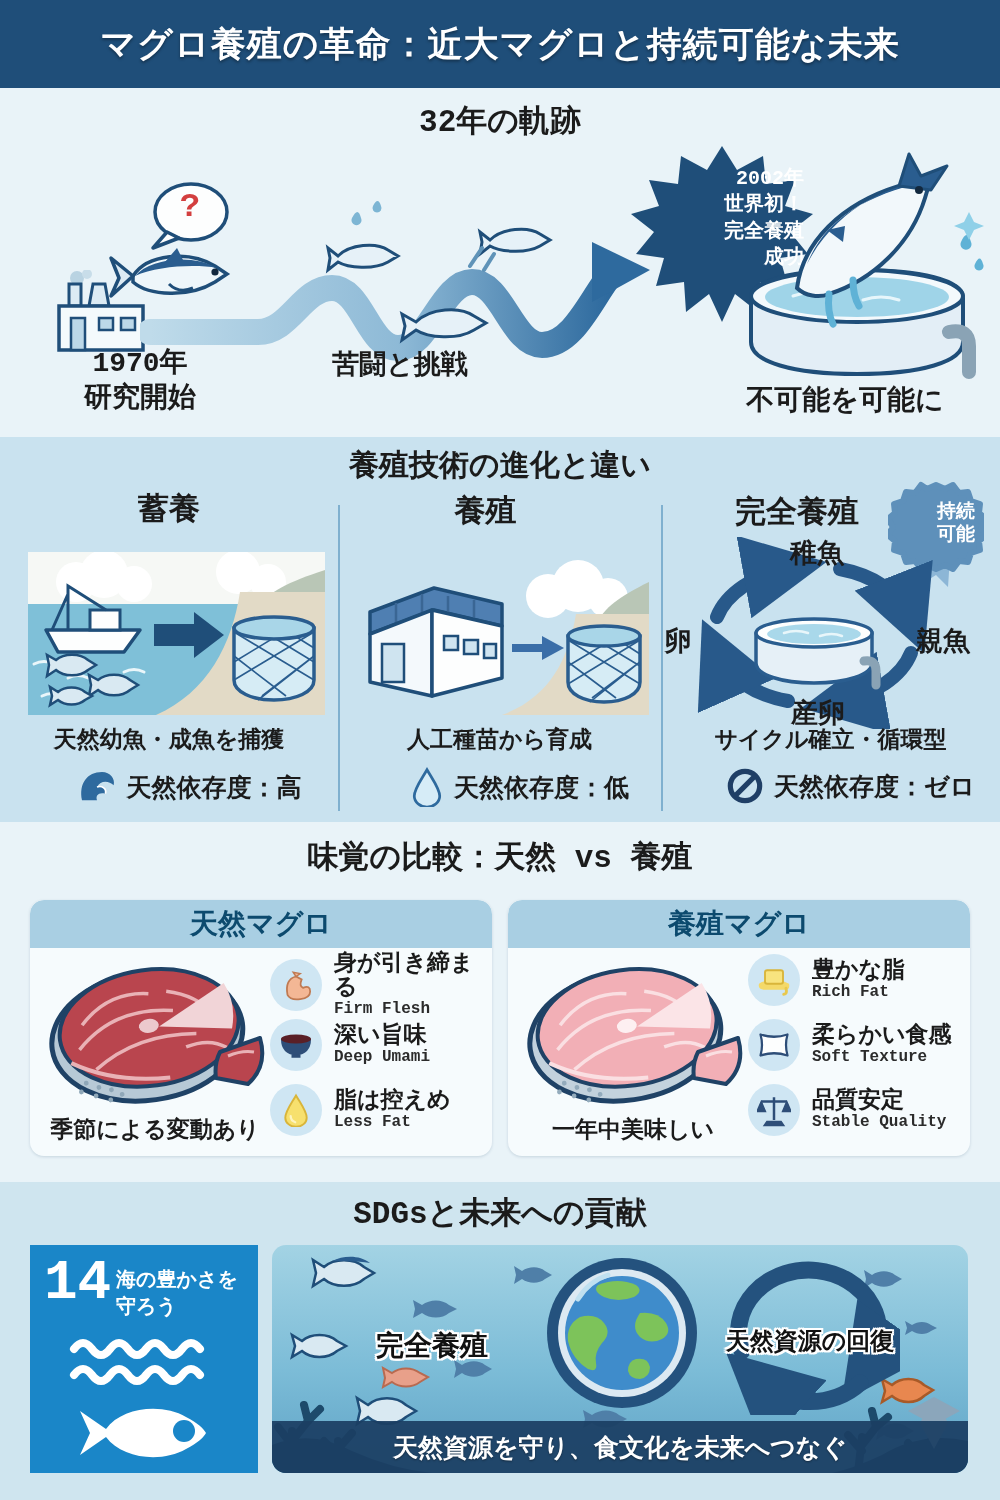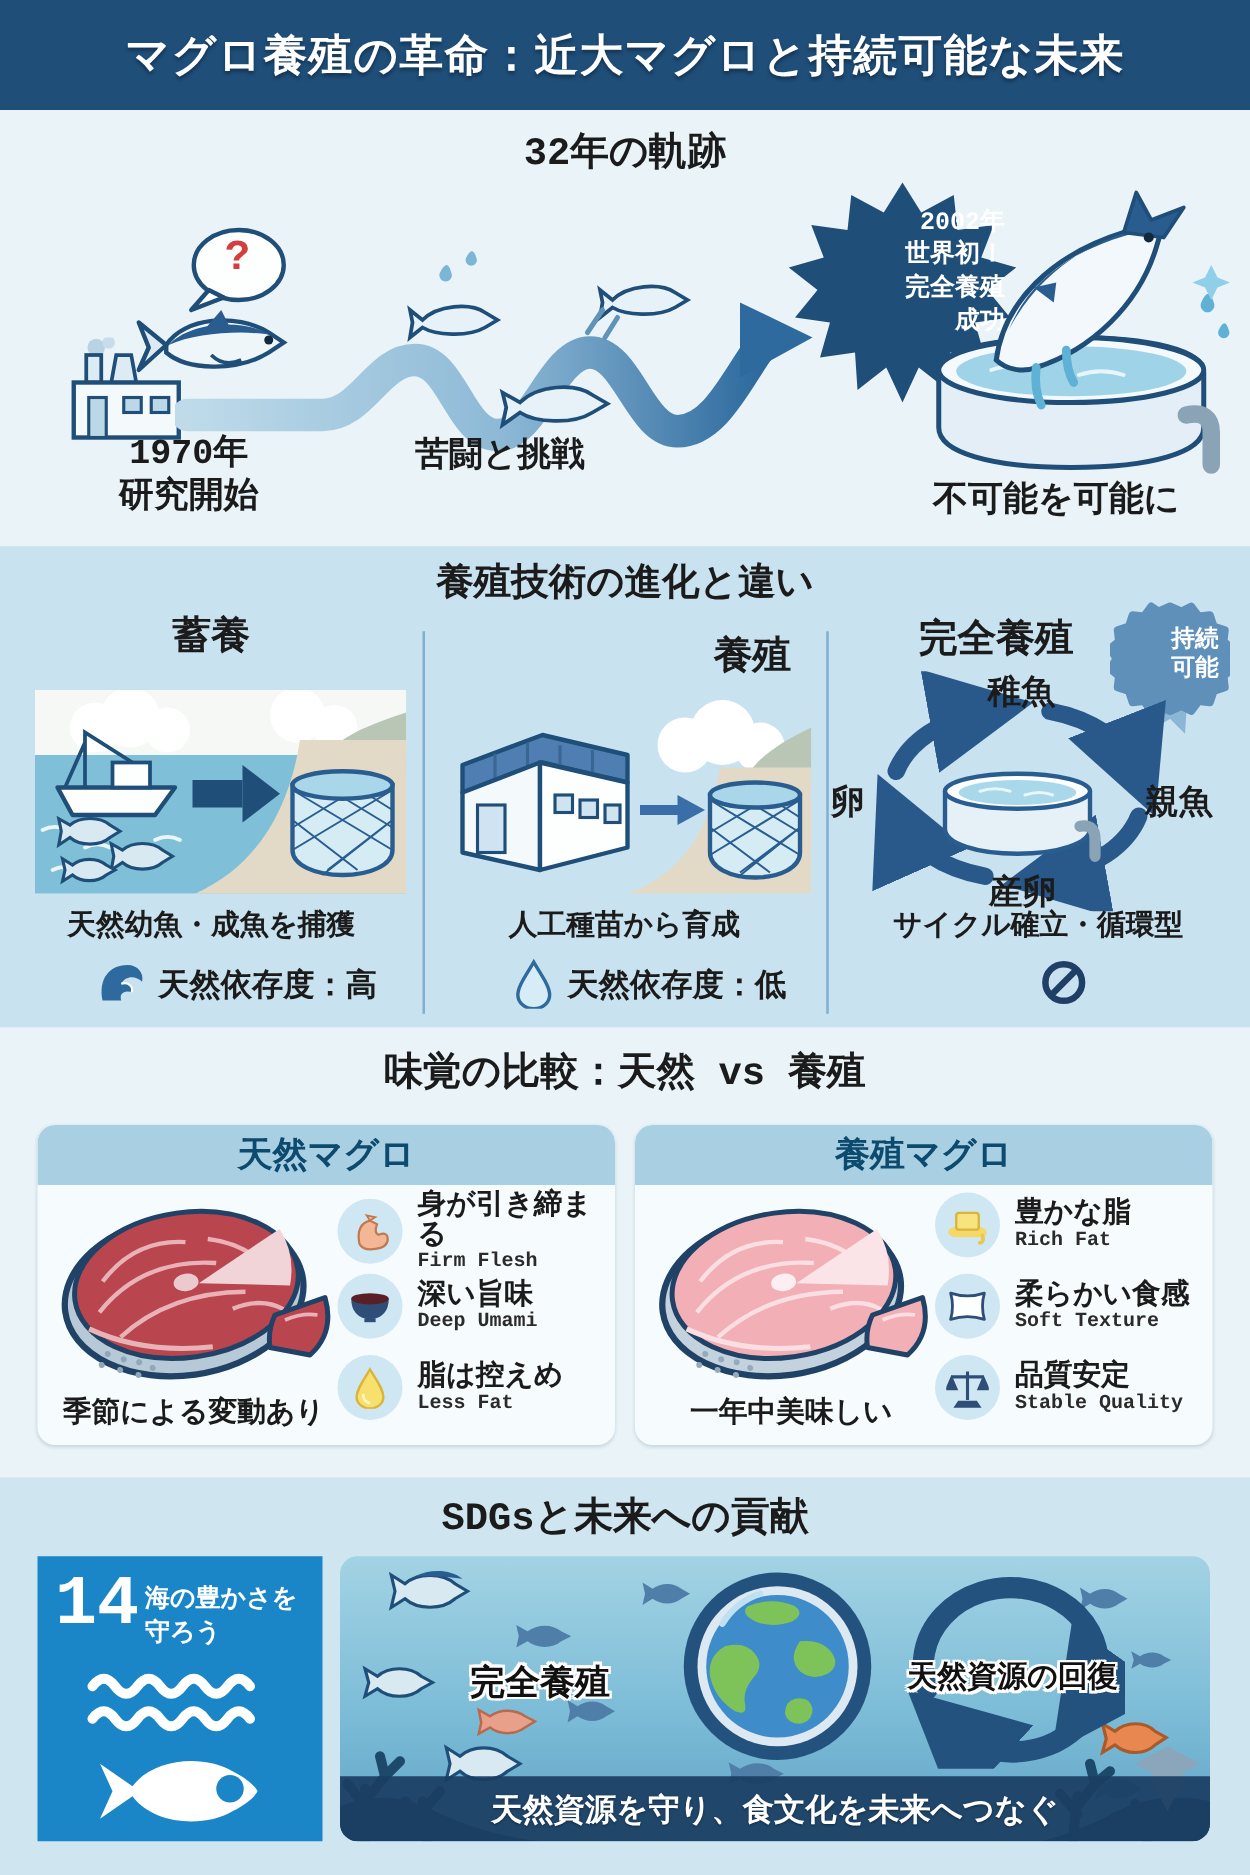--- a/index.html
+++ b/index.html
@@ -87,21 +87,21 @@
         <path d="M30 96 C44 74 86 70 112 86 L124 94 L112 102 C86 118 46 116 30 102 Z" fill="#eef6fa" stroke="#1f4e79" stroke-width="3.5"></path>
         <path d="M32 96 C48 78 90 74 114 88 C92 84 54 86 32 96 Z" fill="#2a5d8f"></path>
         <path d="M30 96 L8 78 L16 98 L8 116 Z" fill="#dceaf3" stroke="#1f4e79" stroke-width="3.5" stroke-linejoin="round"></path>
         <path d="M62 82 L74 68 L80 80 Z" fill="#2a5d8f"></path>
         <path d="M66 104 Q76 114 90 108" fill="none" stroke="#1f4e79" stroke-width="3"></path>
         <circle cx="112" cy="92" r="3.6" fill="#12283e"></circle>
       </g>
     </svg>
     <div class="abs q" style="left:160px;top:100px;width:60px;text-align:center;">?</div>
 
-    <div class="abs lbl ctr" style="left:46px;top:258px;width:210px;font-size:28px;">
+    <div class="abs lbl ctr" style="left:35px;top:258px;width:210px;font-size:28px;">
       <span>1970年</span><br>
       <span>研究開始</span>
     </div>
 
     <svg class="abs" style="left:140px;top:92px;" width="530" height="185" viewBox="0 0 530 185">
       <defs>
         <linearGradient id="wg" x1="0" y1="0" x2="1" y2="0">
           <stop offset="0" stop-color="#bfdbea"></stop>
             <stop offset="0.55" stop-color="#8db9d6"></stop>
           <stop offset="1" stop-color="#2e6a9e"></stop>
@@ -201,21 +201,21 @@
     </svg>
     <div class="abs lbl ctr" style="left:0;top:290px;width:338px;font-size:23px;">天然幼魚・成魚を捕獲</div>
     <div class="dep abs" style="left:0;top:330px;width:338px;">
       <svg width="40" height="40" viewBox="0 0 48 48">
         <path d="M6 40 C2 20 12 6 30 6 C40 6 46 14 44 22 C38 16 28 16 24 24 C30 22 36 26 34 32 C26 30 22 34 24 40 Z" fill="#2e6a9e"></path>
         <path d="M24 24 C30 22 36 26 34 32" fill="none" stroke="#fff" stroke-width="2"></path>
       </svg>
       <span>天然依存度：高</span>
     </div>
 
-    <div class="abs lbl ctr" style="left:338px;top:71px;width:295px;font-size:31px;text-align:right;">養殖</div>
+    <div class="abs lbl ctr" style="left:338px;top:57px;width:295px;font-size:31px;">養殖</div>
     <svg class="abs" style="left:352px;top:115px;" width="297" height="163" viewBox="0 0 297 163">
       <g fill="#ffffff">
         <circle cx="196" cy="44" r="22"></circle>
           <circle cx="226" cy="34" r="26"></circle>
           <circle cx="256" cy="46" r="20"></circle>
       </g>
       <path d="M297 30 C268 44 252 56 244 72 L297 80 Z" fill="#b9c6b6"></path>
       <path d="M297 62 L297 163 L150 163 C196 146 216 110 224 62 Z" fill="#e2dac6"></path>
       <g>
         <path d="M18 60 L82 36 L150 52 L150 74 L82 58 L18 82 Z" fill="#4f7fb2" stroke="#1f4e79" stroke-width="3.5" stroke-linejoin="round"></path>
@@ -279,20 +279,21 @@
     <div class="abs cyc-lbl" style="left:888px;top:186px;width:110px;">親魚</div>
     <div class="abs cyc-lbl" style="left:768px;top:258px;width:100px;">産卵</div>
     <div class="abs cyc-lbl" style="left:638px;top:186px;width:80px;">卵</div>
 
     <div class="abs lbl ctr" style="left:661px;top:290px;width:339px;font-size:23px;">サイクル確立・循環型</div>
     <div class="dep abs" style="left:661px;top:330px;width:339px;">
       <svg width="38" height="38" viewBox="0 0 44 44">
         <circle cx="22" cy="22" r="17" fill="none" stroke="#1f3f66" stroke-width="6"></circle>
         <line x1="10" y1="34" x2="34" y2="10" stroke="#1f3f66" stroke-width="6"></line>
       </svg>
+      <span>天然依存度：ゼロ</span>
     </div>
   </div>
 
   <div id="s3" class="abs">
     <div class="sec-title abs" style="top:14px;">味覚の比較：天然 vs 養殖</div>
 
     <div class="card abs" style="left:30px;top:78px;width:462px;height:256px;">
       <div class="card-h">天然マグロ</div>
       <svg class="abs" style="left:14px;top:56px;" width="225" height="158" viewBox="0 0 225 158">
         <g transform="rotate(-8 105 78)">

